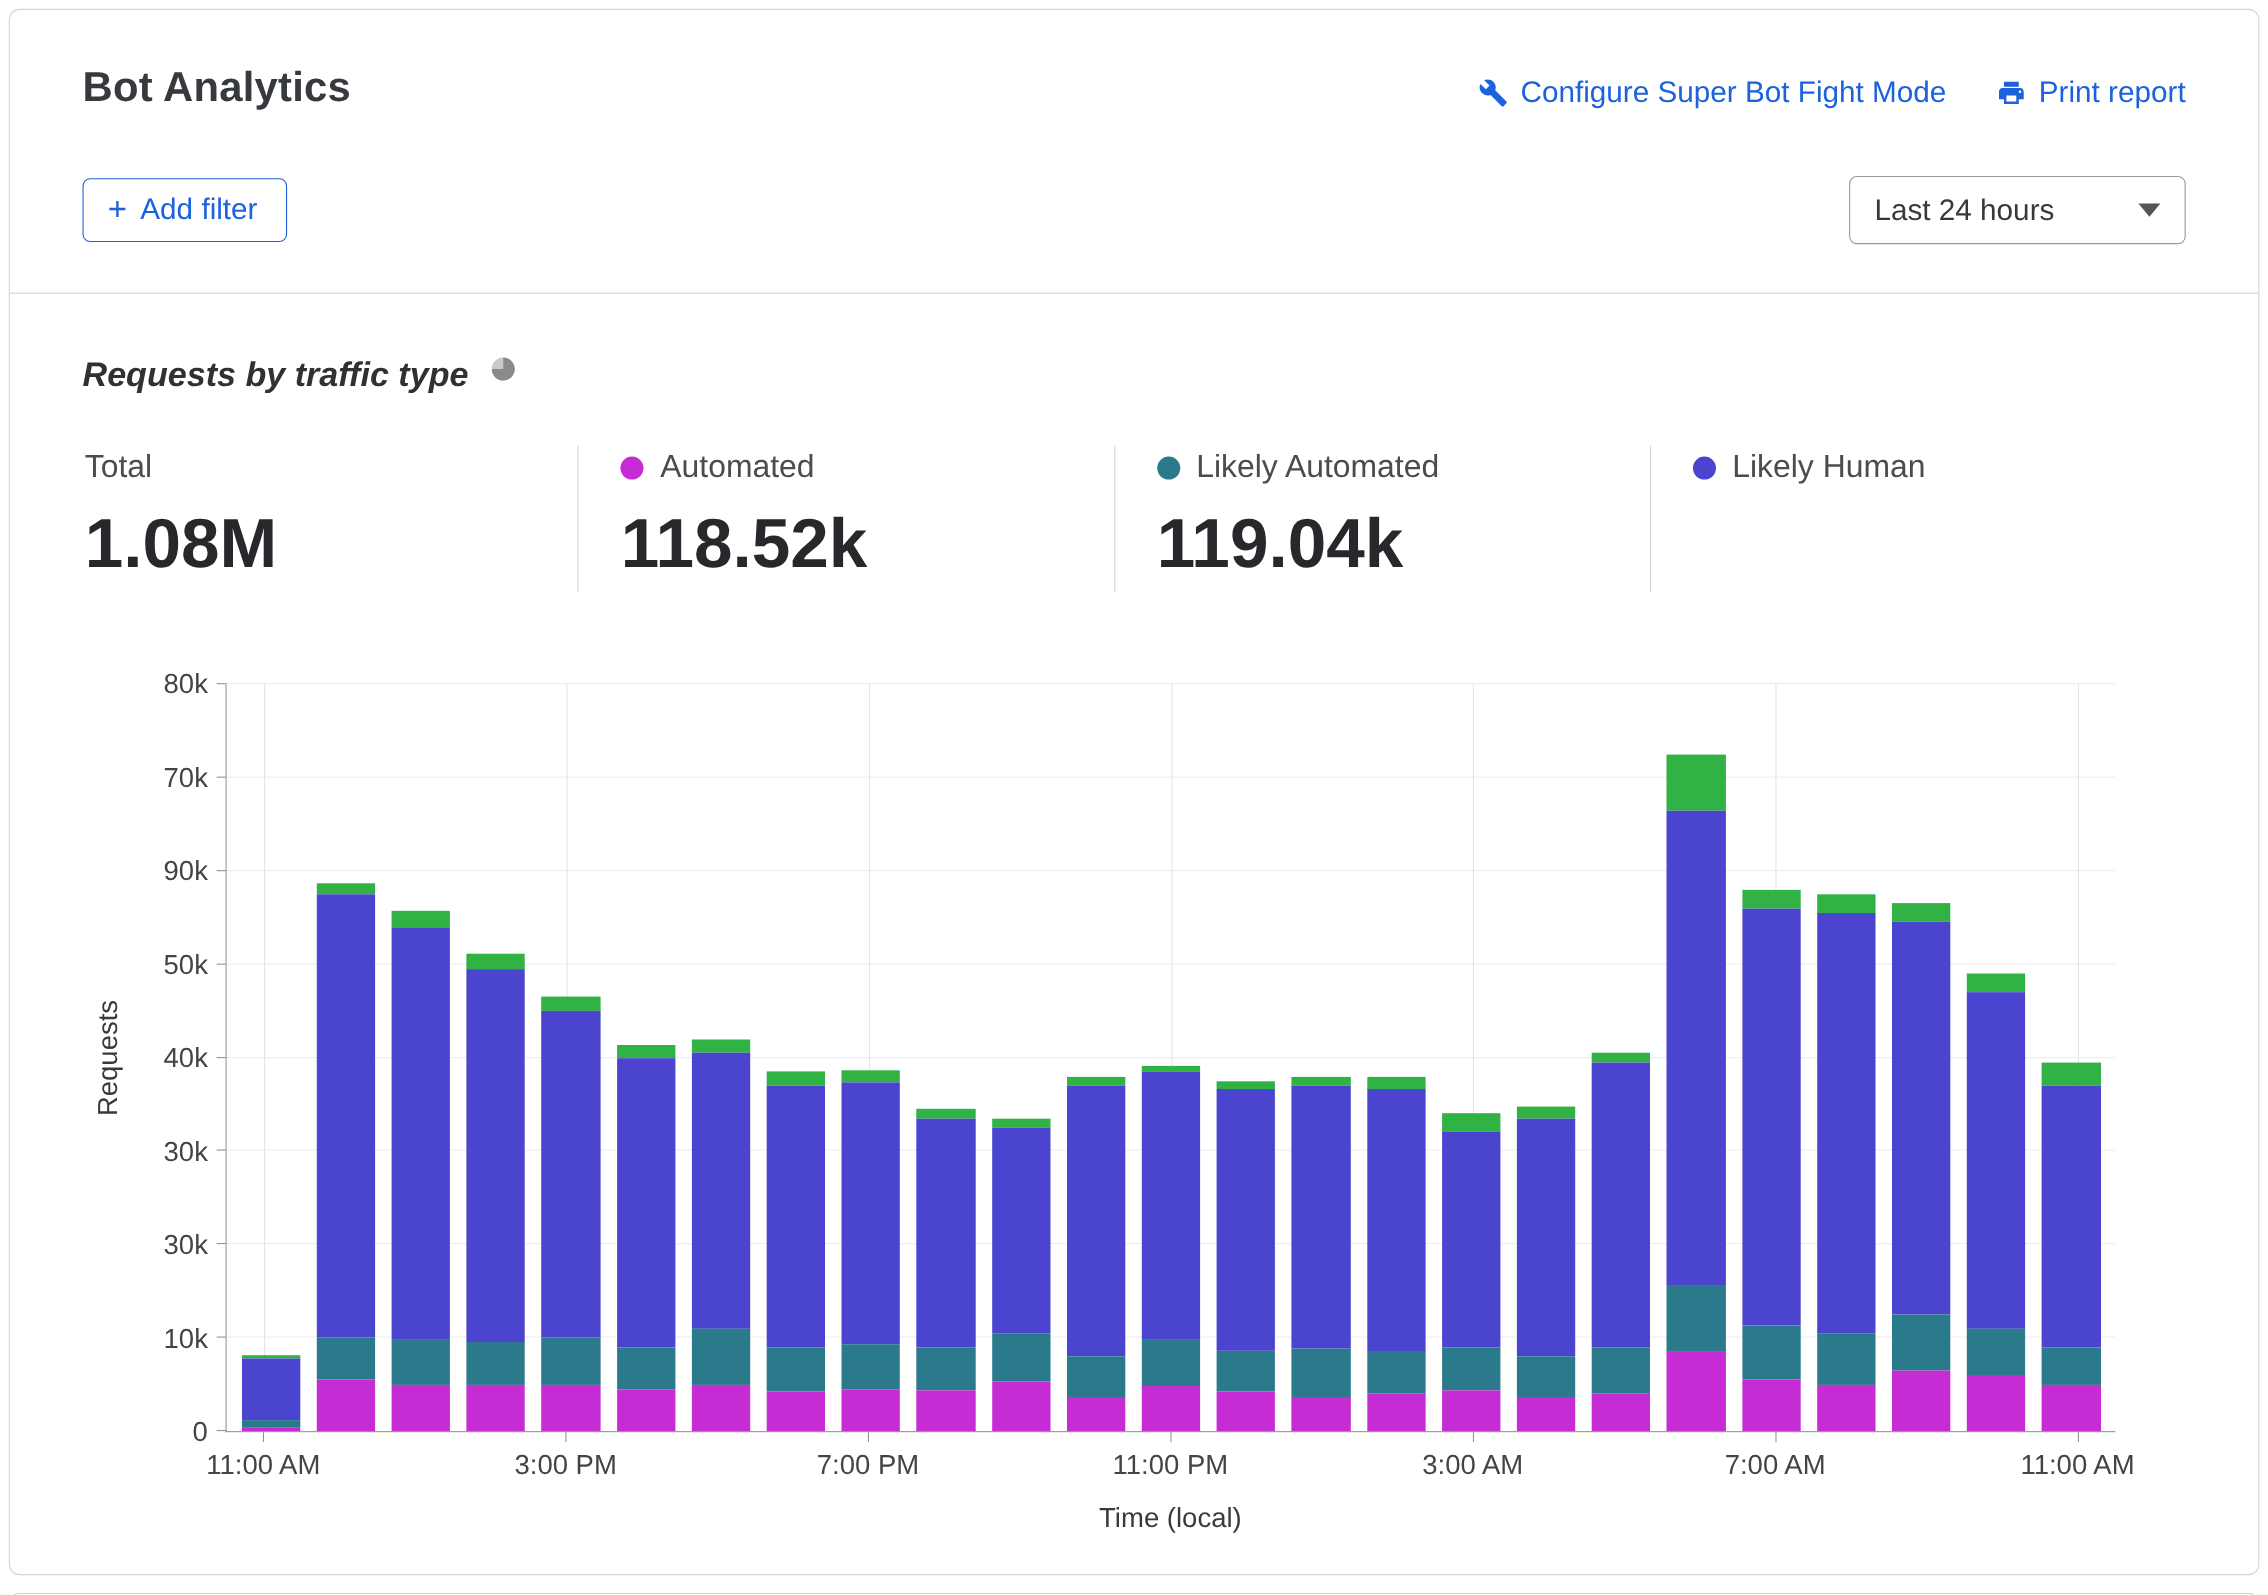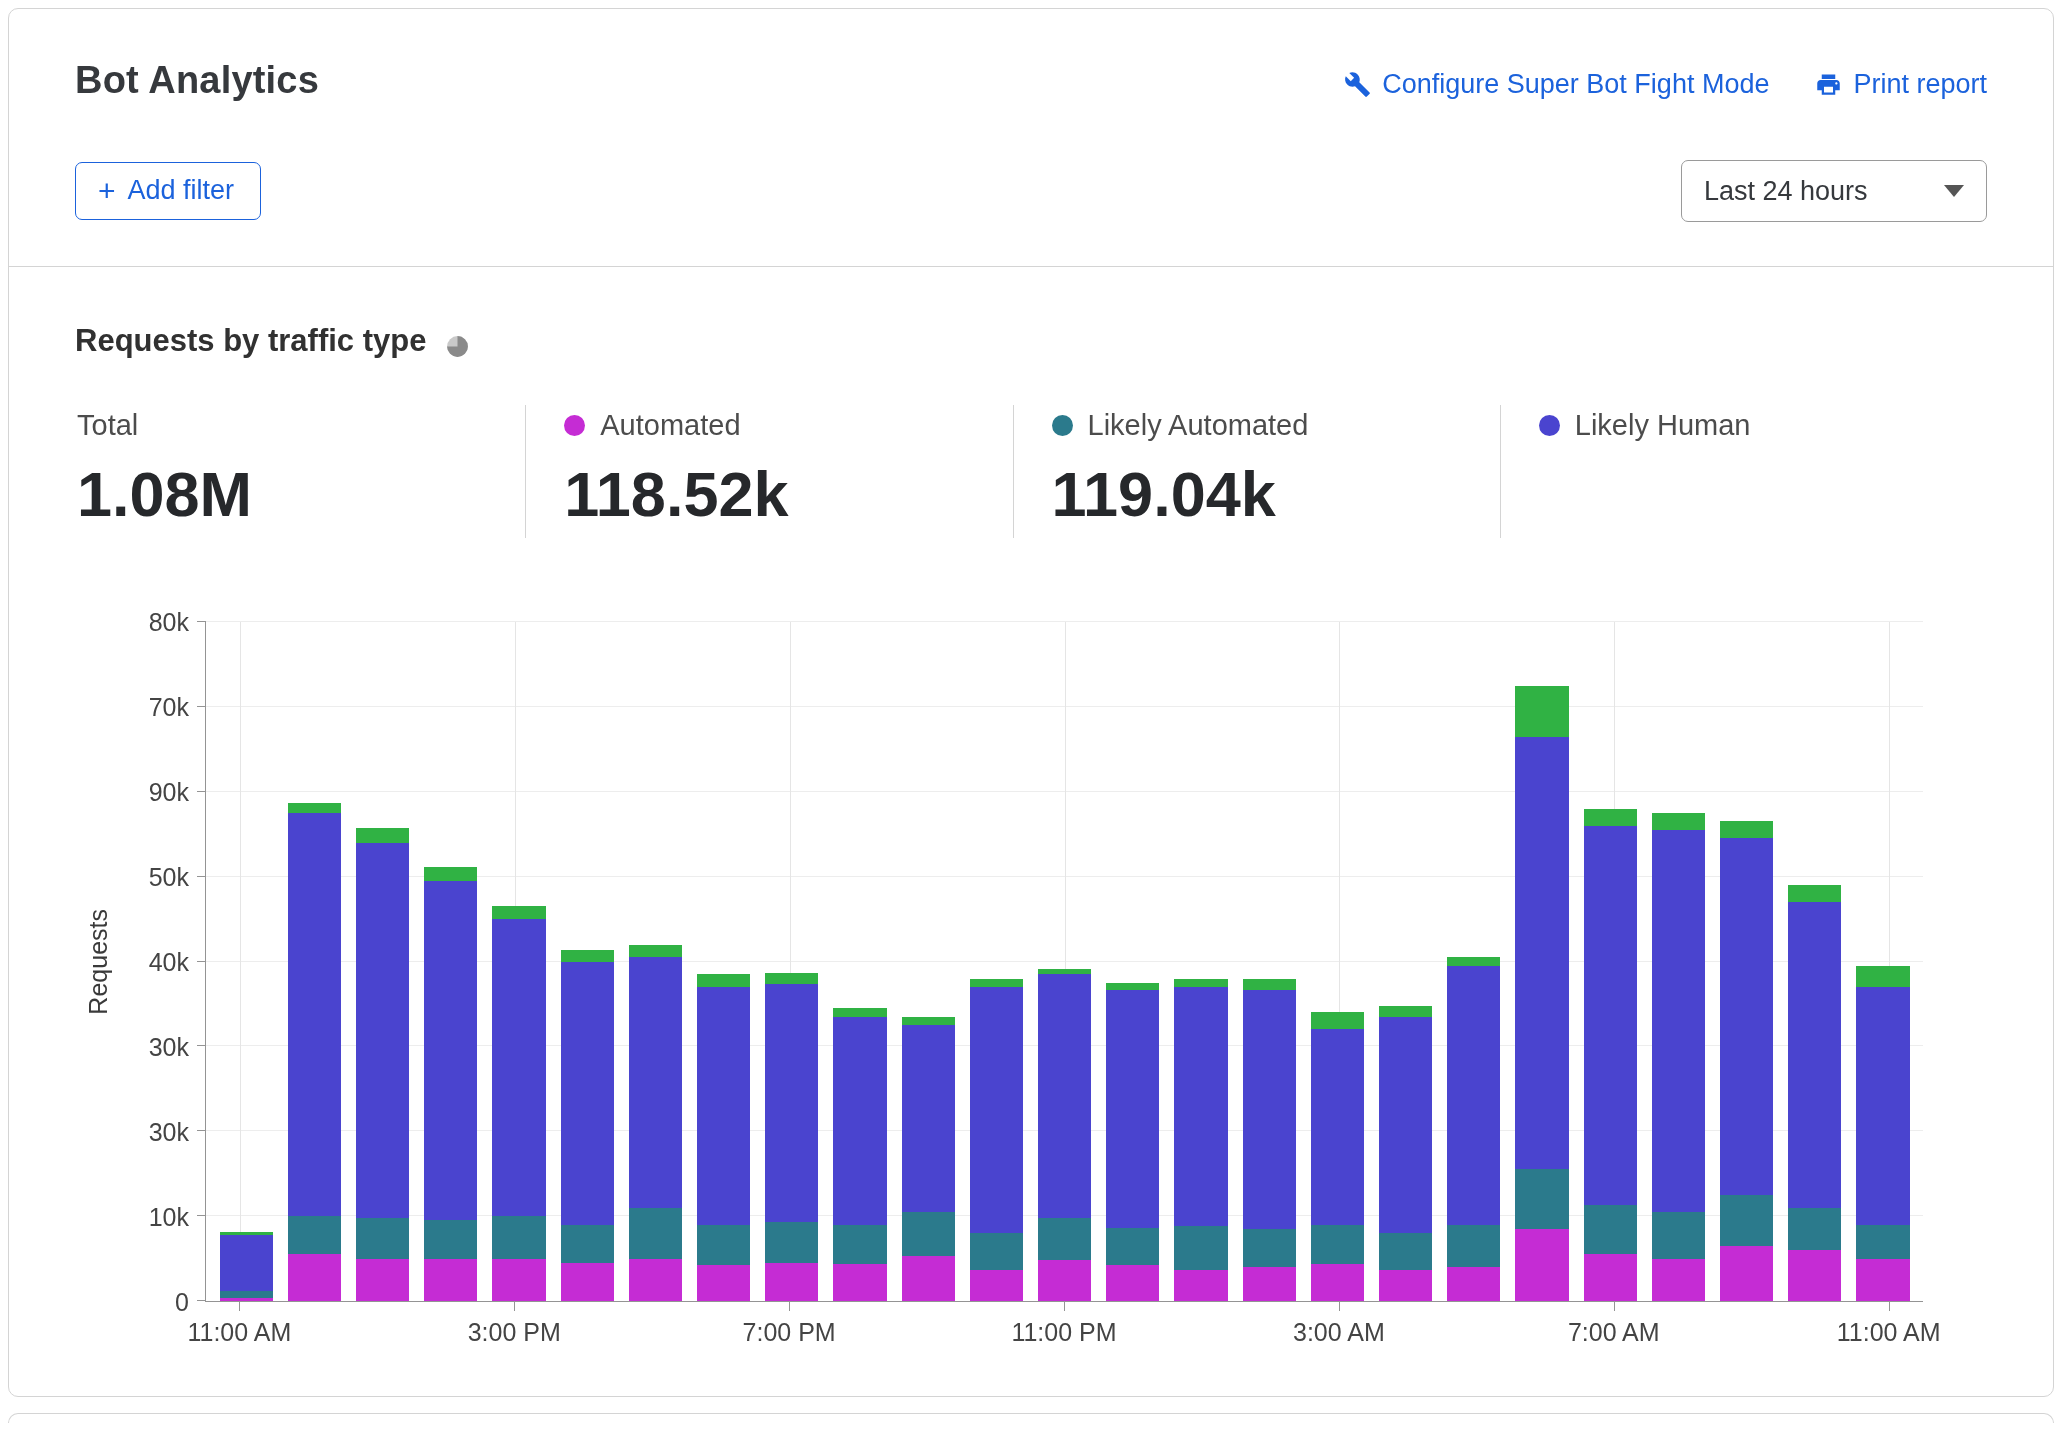--- a/index.html
+++ b/index.html
@@ -19,21 +19,21 @@
   .add-filter-btn { display:flex; align-items:center; gap:12px; border:1px solid #1b62dc; color:#1b62dc;
     background:#fff; border-radius:7px; padding:12px 26px 13px 22px; font-size:27px; cursor:pointer;
     font-family:"Liberation Sans", sans-serif; }
   .plus-glyph { font-size:30px; line-height:26px; font-weight:400; }
   .select-box { width:306px; height:62px; border:1px solid #9a9a9a; border-radius:7px; display:flex;
     align-items:center; justify-content:space-between; padding:0 22px; font-size:27px; color:#36393d; cursor:pointer; background:#fff; }
   .caret-down { width:0; height:0; border-left:10px solid transparent; border-right:10px solid transparent; border-top:12px solid #555; }
 
   
   .card-body { padding:56px 66px 36px; }
-  .section-title-row { display:flex; align-items:flex-end; gap:19px; }
+  .section-title-row { display:flex; align-items:flex-start; gap:19px;font-style:italic; }
   .section-title { font-size:31px; font-weight:700; color:#313131; margin:0; }
   .pie-icon svg { display:block; }
 
   .stats { display:flex; margin-top:46px; }
   .stat { flex:1; padding:4px 0 8px 38px; }
   .stat:first-child { padding-left:2px; }
   .stat + .stat { border-left:1px solid #d4d4d4; }
   .stat-label-row { display:flex; align-items:center; gap:15px; font-size:29px; color:#4c4c4c; }
   .stat-dot { width:21px; height:21px; border-radius:50%; flex:0 0 auto; }
   .stat-value { font-size:63px; font-weight:700; color:#26282b; margin-top:16px; }
@@ -394,18 +394,19 @@
             <div class="xtick-label" style="left: 34%;">7:00 PM</div>
             <div class="xtick-mark" style="left: 50%;"></div>
             <div class="xtick-label" style="left: 50%;">11:00 PM</div>
             <div class="xtick-mark" style="left: 66%;"></div>
             <div class="xtick-label" style="left: 66%;">3:00 AM</div>
             <div class="xtick-mark" style="left: 82%;"></div>
             <div class="xtick-label" style="left: 82%;">7:00 AM</div>
             <div class="xtick-mark" style="left: 98%;"></div>
             <div class="xtick-label" style="left: 98%;">11:00 AM</div>
           </div>
+        <div class="xaxis-title">Time (local)</div>
       </div>
     </div>
   </div>
 
   <div class="next-card"></div>
 </div>
 
 </body></html>

